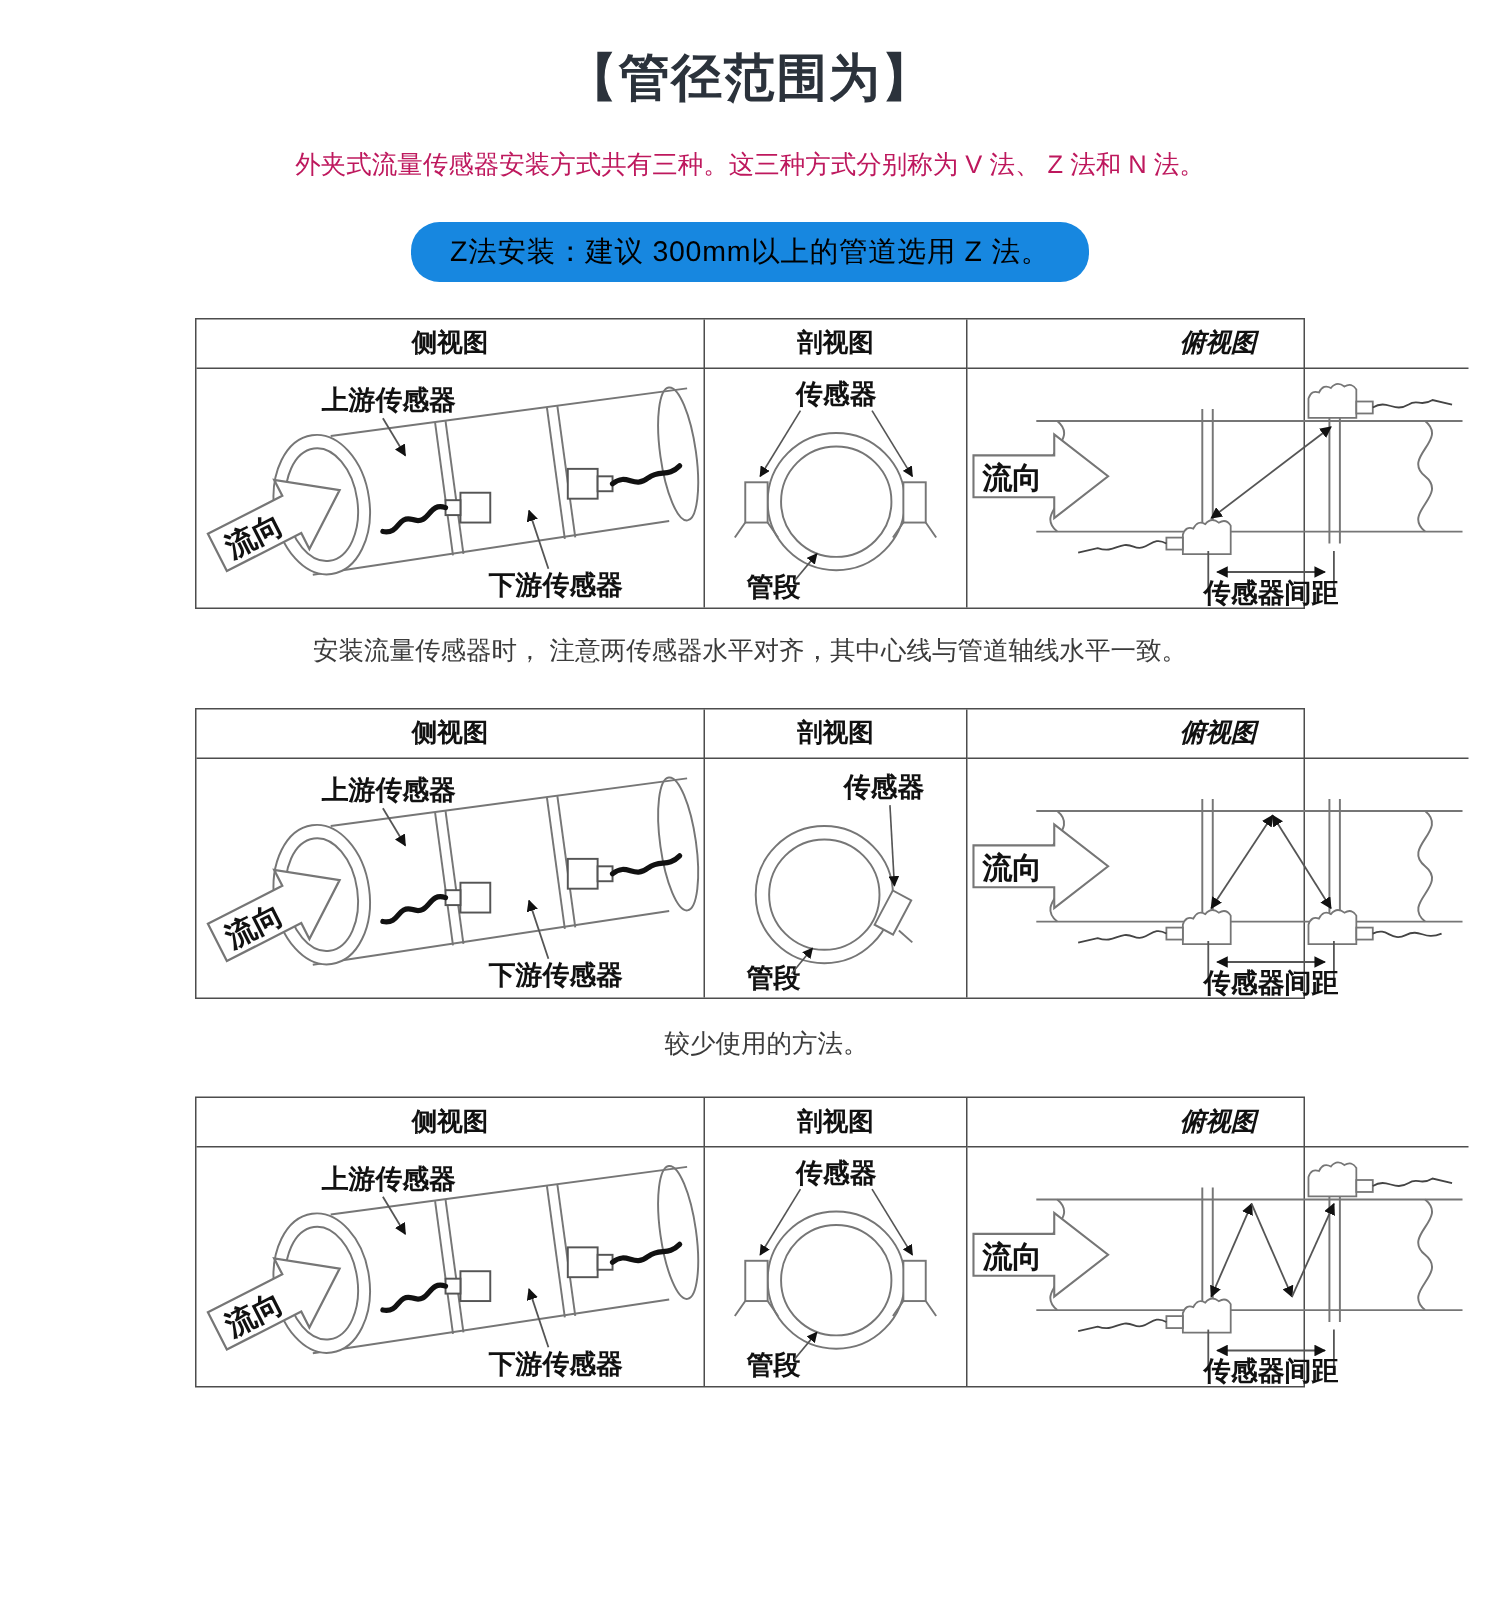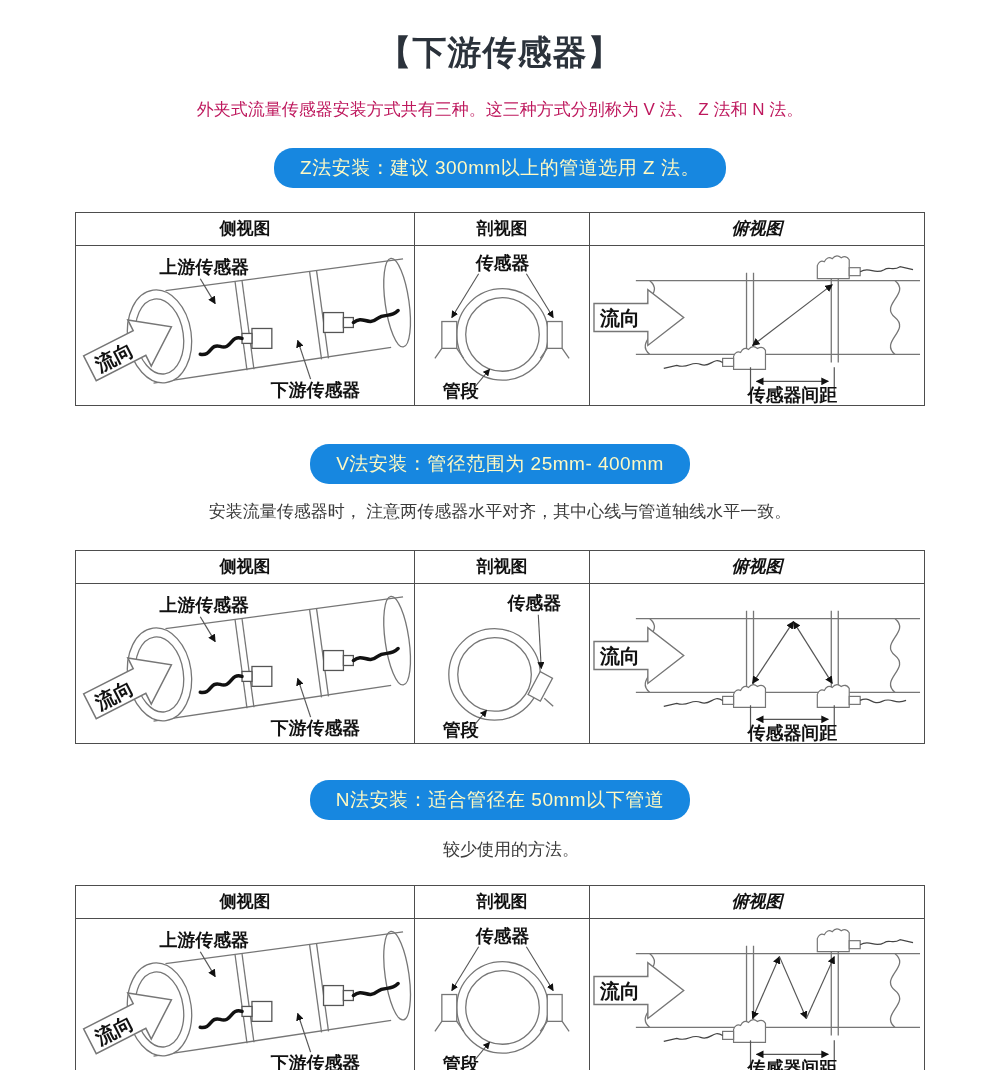--- a/index.html
+++ b/index.html
@@ -17,31 +17,31 @@
   }
   .intro {
     margin-top:24px; text-align:center;
     font-size:17px; color:#be185d;
   }
   .note {
     text-align:center; font-size:17px; color:#3b3b3b;
   }
   .banner {
     display:table; margin:0 auto;
-    background:#1787e0; color:#fef9c3;
+    background:#1787e0; color:#000000;
     font-size:19px; font-weight:500;
     padding:7px 26px; border-radius:19px;
     letter-spacing:0.5px; white-space:nowrap;
   }
   .mt27 { margin-top:27px; } .mt24 { margin-top:24px; }
   .mt38 { margin-top:38px; } .mt16 { margin-top:16px; }
   .mt36 { margin-top:36px; } .mt18 { margin-top:18px;padding-left:22px; }
 
   .vtable {
-    width:850px; margin-left:auto; margin-right:auto;
+    width:740px; margin-left:auto; margin-right:auto;
     border:1px solid #4d4d4d; background:#fff;
   }
   .thead, .tbody { display:grid; grid-template-columns:339px 175px 334px; }
   .th {
     text-align:center; font-size:17px; font-weight:bold; color:#111;
     padding:4px 0 5px 0;
     border-right:1px solid #4d4d4d; border-bottom:1px solid #4d4d4d;
   }
   .th:last-child { border-right:none;font-style:italic; }
   .td { height:159px; border-right:1px solid #4d4d4d; overflow:hidden; }
@@ -193,21 +193,21 @@
       </g>
       <use href="#g-flow-h"></use>
       <use href="#g-dim"></use>
       <text x="203" y="155" text-anchor="middle" font-size="18" font-weight="bold" fill="#111">传感器间距</text>
     </symbol>
   </defs>
 </svg>
 
 <div class="page">
 
-  <div class="title">【下游传感器】</div>
+  <div class="title">【管径范围为】</div>
   <div class="intro">外夹式流量传感器安装方式共有三种。这三种方式分别称为 V 法、 Z 法和 N 法。</div>
 
   <section>
     <div class="banner mt27">Z法安装：建议 300mm以上的管道选用 Z 法。</div>
     <div class="vtable mt24">
       <div class="thead">
         <div class="th">侧视图</div>
         <div class="th">剖视图</div>
         <div class="th">俯视图</div>
       </div>
@@ -225,21 +225,20 @@
         <div class="td">
           <svg viewBox="0 0 335 158">
               <use href="#sym-top-z"></use>
             </svg>
         </div>
       </div>
     </div>
   </section>
 
   <section>
-    <div class="banner mt38">V法安装：管径范围为 25mm- 400mm</div>
     <div class="note mt16">安装流量传感器时， 注意两传感器水平对齐，其中心线与管道轴线水平一致。</div>
     <div class="vtable mt27">
       <div class="thead">
         <div class="th">侧视图</div>
         <div class="th">剖视图</div>
         <div class="th">俯视图</div>
       </div>
       <div class="tbody">
         <div class="td">
           <svg viewBox="0 0 340 158">
@@ -254,21 +253,20 @@
         <div class="td">
           <svg viewBox="0 0 335 158">
               <use href="#sym-top-v"></use>
             </svg>
         </div>
       </div>
     </div>
   </section>
 
   <section>
-    <div class="banner mt36">N法安装：适合管径在 50mm以下管道</div>
     <div class="note mt18">较少使用的方法。</div>
     <div class="vtable mt24">
       <div class="thead">
         <div class="th">侧视图</div>
         <div class="th">剖视图</div>
         <div class="th">俯视图</div>
       </div>
       <div class="tbody">
         <div class="td">
           <svg viewBox="0 0 340 158">

